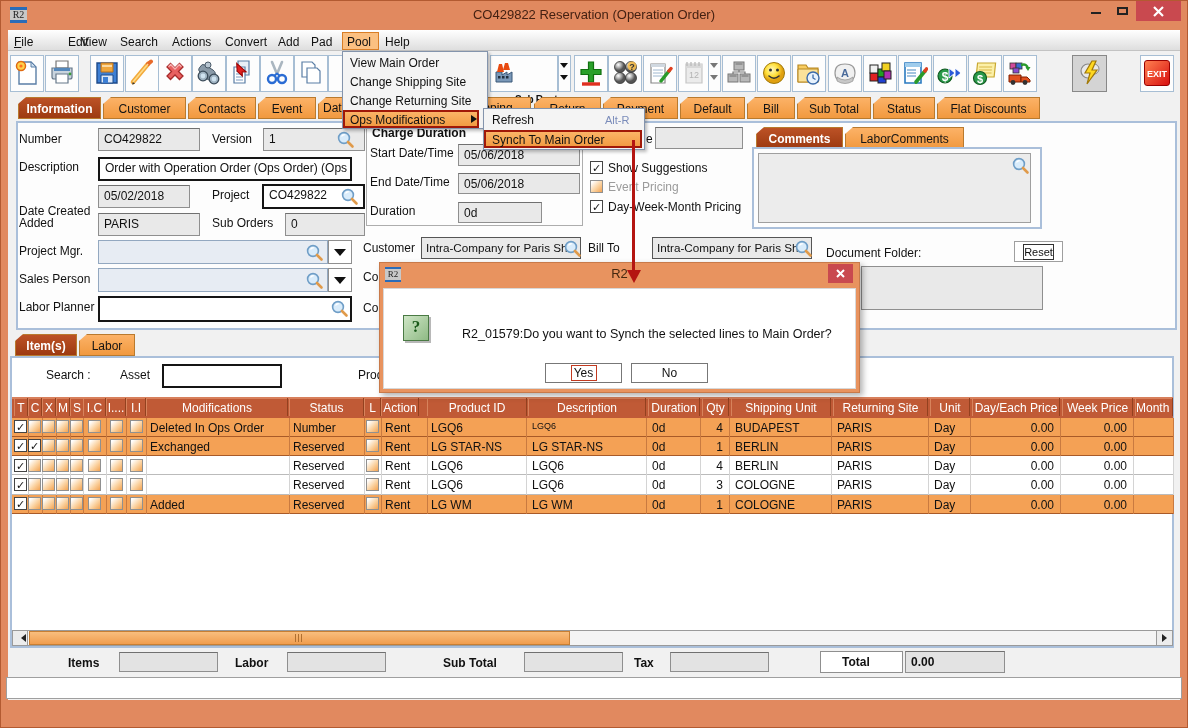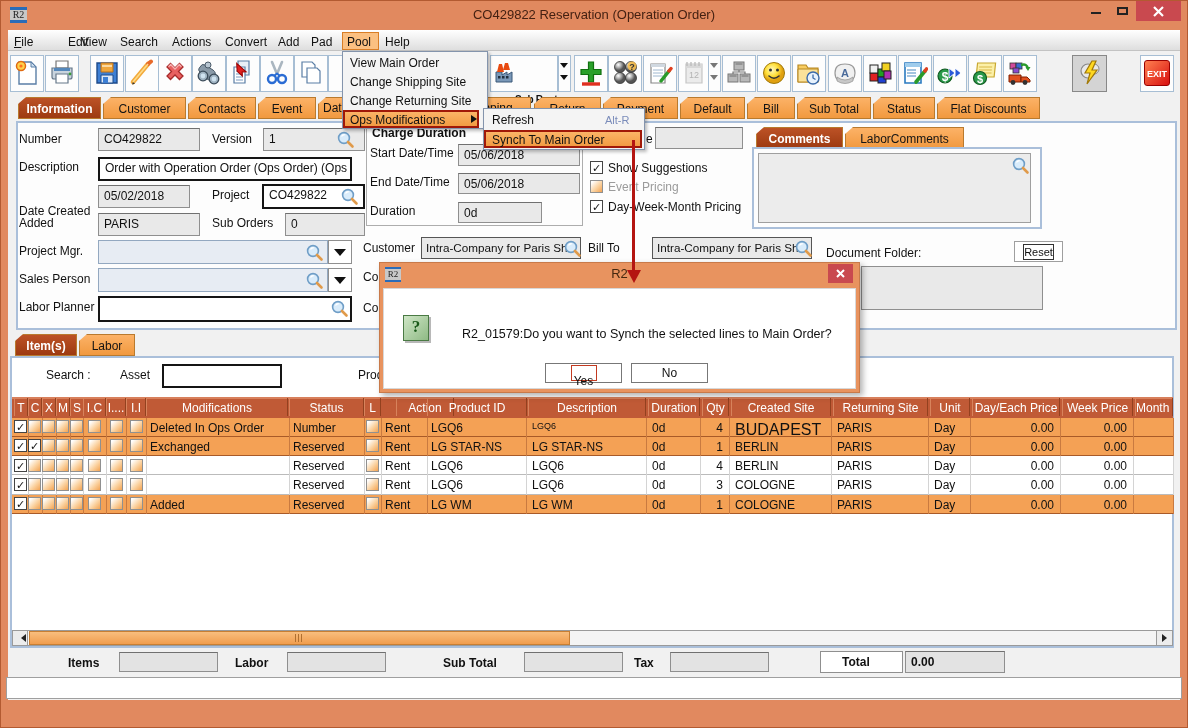--- a/index.html
+++ b/index.html
@@ -421,26 +421,26 @@
 <div class="hcell" style="left:28px;top:398px;width:14px;height:18px;">C</div>
 <div class="hcell" style="left:42px;top:398px;width:14px;height:18px;">X</div>
 <div class="hcell" style="left:56px;top:398px;width:14px;height:18px;">M</div>
 <div class="hcell" style="left:70px;top:398px;width:14px;height:18px;">S</div>
 <div class="hcell" style="left:83px;top:398px;width:23px;height:18px;">I.C</div>
 <div class="hcell" style="left:106px;top:398px;width:20px;height:18px;">I....</div>
 <div class="hcell" style="left:126px;top:398px;width:20px;height:18px;">I.I</div>
 <div class="hcell" style="left:146px;top:398px;width:142px;height:18px;">Modifications</div>
 <div class="hcell" style="left:289px;top:398px;width:75px;height:18px;">Status</div>
 <div class="hcell" style="left:364px;top:398px;width:17px;height:18px;">L</div>
-<div class="hcell" style="left:381px;top:398px;width:58px;height:18px;margin-left:15px;">Action</div>
+<div class="hcell" style="left:381px;top:398px;width:38px;height:18px;">Action</div>
 <div class="hcell" style="left:427px;top:398px;width:100px;height:18px;">Product ID</div>
 <div class="hcell" style="left:528px;top:398px;width:118px;height:18px;">Description</div>
 <div class="hcell" style="left:648px;top:398px;width:52px;height:18px;">Duration</div>
 <div class="hcell" style="left:702px;top:398px;width:27px;height:18px;">Qty</div>
-<div class="hcell" style="left:731px;top:398px;width:100px;height:18px;">Created Site</div>
+<div class="hcell" style="left:731px;top:398px;width:100px;height:18px;">Shipping Unit</div>
 <div class="hcell" style="left:833px;top:398px;width:95px;height:18px;">Returning Site</div>
 <div class="hcell" style="left:930px;top:398px;width:40px;height:18px;">Unit</div>
 <div class="hcell" style="left:972px;top:398px;width:88px;height:18px;">Day/Each Price</div>
 <div class="hcell" style="left:1062px;top:398px;width:71px;height:18px;">Week Price</div>
 <div class="hcell" style="left:1135px;top:398px;width:38px;height:18px;">Month P</div>
 <div class="abs" style="left:12px;top:417.5px;width:1161px;height:19.3px;background:#f4a155;border-bottom:1px solid #a85a28;"></div>
 <div class="abs" style="left:28px;top:417.5px;width:1px;height:19.3px;background:#c97a40;"></div>
 <div class="abs" style="left:42px;top:417.5px;width:1px;height:19.3px;background:#c97a40;"></div>
 <div class="abs" style="left:56px;top:417.5px;width:1px;height:19.3px;background:#c97a40;"></div>
 <div class="abs" style="left:70px;top:417.5px;width:1px;height:19.3px;background:#c97a40;"></div>
@@ -471,21 +471,21 @@
 <div class="cb" style="left:110px;top:420.0px;"></div>
 <div class="cb" style="left:130px;top:420.0px;"></div>
 <div class="cb" style="left:366px;top:420.0px;"></div>
 <div class="cell" style="left:146px;top:417.5px;width:142px;height:19px;font-size:12px;">Deleted In Ops Order</div>
 <div class="cell" style="left:289px;top:417.5px;width:75px;height:19px;font-size:12px;">Number</div>
 <div class="cell" style="left:381px;top:417.5px;width:46px;height:19px;font-size:12px;">Rent</div>
 <div class="cell" style="left:427px;top:417.5px;width:100px;height:19px;font-size:12px;">LGQ6</div>
 <div class="cell" style="left:528px;top:417.5px;width:118px;height:19px;font-size:9px;">LGQ6</div>
 <div class="cell" style="left:648px;top:417.5px;width:52px;height:19px;font-size:12px;">0d</div>
 <div class="cell" style="left:702px;top:417.5px;width:27px;height:19px;font-size:12px;text-align:right;padding-right:6px;">4</div>
-<div class="cell" style="left:731px;top:417.5px;width:100px;height:19px;font-size:16px;">BUDAPEST</div>
+<div class="cell" style="left:731px;top:417.5px;width:100px;height:19px;font-size:12px;">BUDAPEST</div>
 <div class="cell" style="left:833px;top:417.5px;width:95px;height:19px;font-size:12px;">PARIS</div>
 <div class="cell" style="left:930px;top:417.5px;width:40px;height:19px;font-size:12px;">Day</div>
 <div class="cell" style="left:972px;top:417.5px;width:88px;height:19px;font-size:12px;text-align:right;padding-right:6px;">0.00</div>
 <div class="cell" style="left:1062px;top:417.5px;width:71px;height:19px;font-size:12px;text-align:right;padding-right:6px;">0.00</div>
 <div class="abs" style="left:12px;top:436.8px;width:1161px;height:19.3px;background:#f4a155;border-bottom:1px solid #a85a28;"></div>
 <div class="abs" style="left:28px;top:436.8px;width:1px;height:19.3px;background:#c97a40;"></div>
 <div class="abs" style="left:42px;top:436.8px;width:1px;height:19.3px;background:#c97a40;"></div>
 <div class="abs" style="left:56px;top:436.8px;width:1px;height:19.3px;background:#c97a40;"></div>
 <div class="abs" style="left:70px;top:436.8px;width:1px;height:19.3px;background:#c97a40;"></div>
 <div class="abs" style="left:83px;top:436.8px;width:1px;height:19.3px;background:#c97a40;"></div>
@@ -719,16 +719,16 @@
       <path d="M2 2 L9 9 M9 2 L2 9" stroke="#fff" stroke-width="2"></path>
     </svg>
   <div class="abs" style="left:383px;top:288px;width:473px;height:101px;background:#fff;border:1px solid #d8d8d8;z-index:51;"></div>
 
   <div class="abs" style="left:403px;top:315px;width:26px;height:26px;background:linear-gradient(135deg,#cfe6c6,#8fba85);border:1px solid #4a7a44;box-shadow:2px 2px 0 #b8b8b8;z-index:52;"></div>
   <div class="abs" style="left:403px;top:317px;width:26px;text-align:center;color:#1a5a1a;font-size:17px;font-weight:bold;font-family:'Liberation Serif',serif;z-index:53;">?</div>
   <div class="abs" style="left:446px;top:327px;color:#111;font-size:12.5px;z-index:52;margin-left:16px;">R2_01579:Do you want to Synch the selected lines to Main Order?</div>
 
   <div class="abs" style="left:545px;top:363px;width:77px;height:20px;background:#fff;border:1px solid #777;z-index:52;"></div>
   <div class="abs" style="left:571px;top:365px;width:26px;height:16px;border:1px solid #c23a20;z-index:53;"></div>
-  <div class="abs" style="left:545px;top:366px;width:77px;text-align:center;color:#111;font-size:12px;z-index:54;margin-top:8px;">Yes</div>
+  <div class="abs" style="left:545px;top:366px;width:77px;text-align:center;color:#111;font-size:12px;z-index:54;">Yes</div>
   <div class="abs" style="left:631px;top:363px;width:77px;height:20px;background:#fff;border:1px solid #777;z-index:52;"></div>
   <div class="abs" style="left:631px;top:366px;width:77px;text-align:center;color:#111;font-size:12px;z-index:53;">No</div>
 </div>
 
 </body></html>

